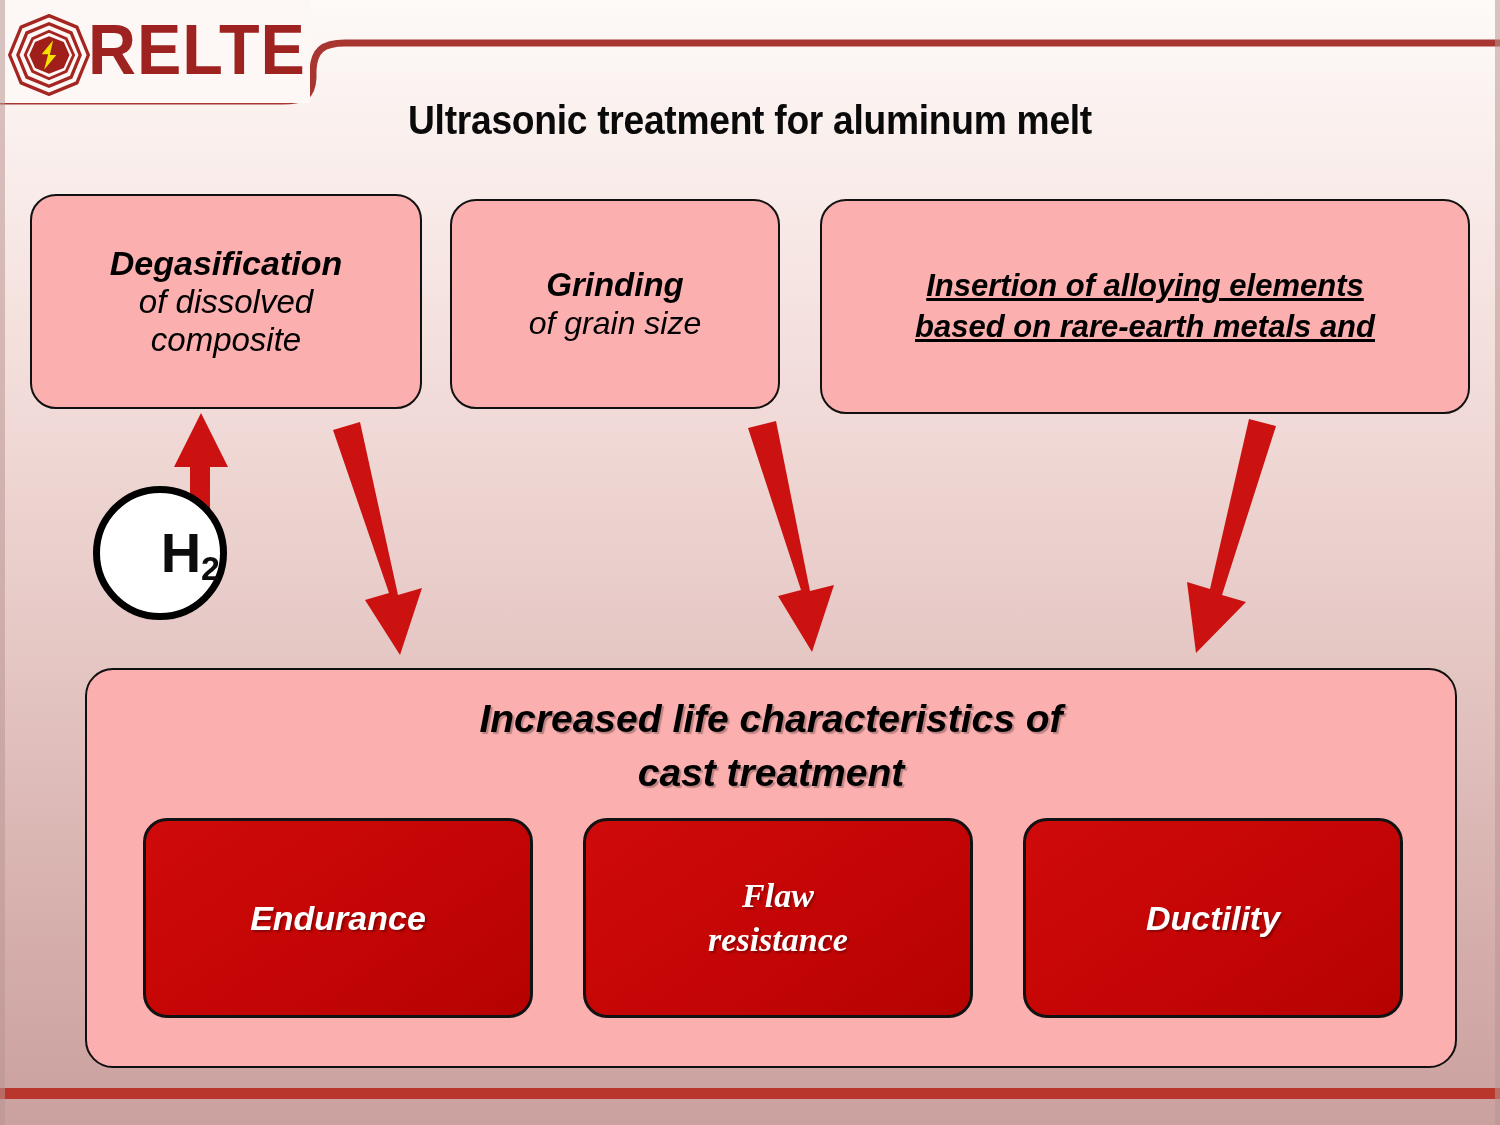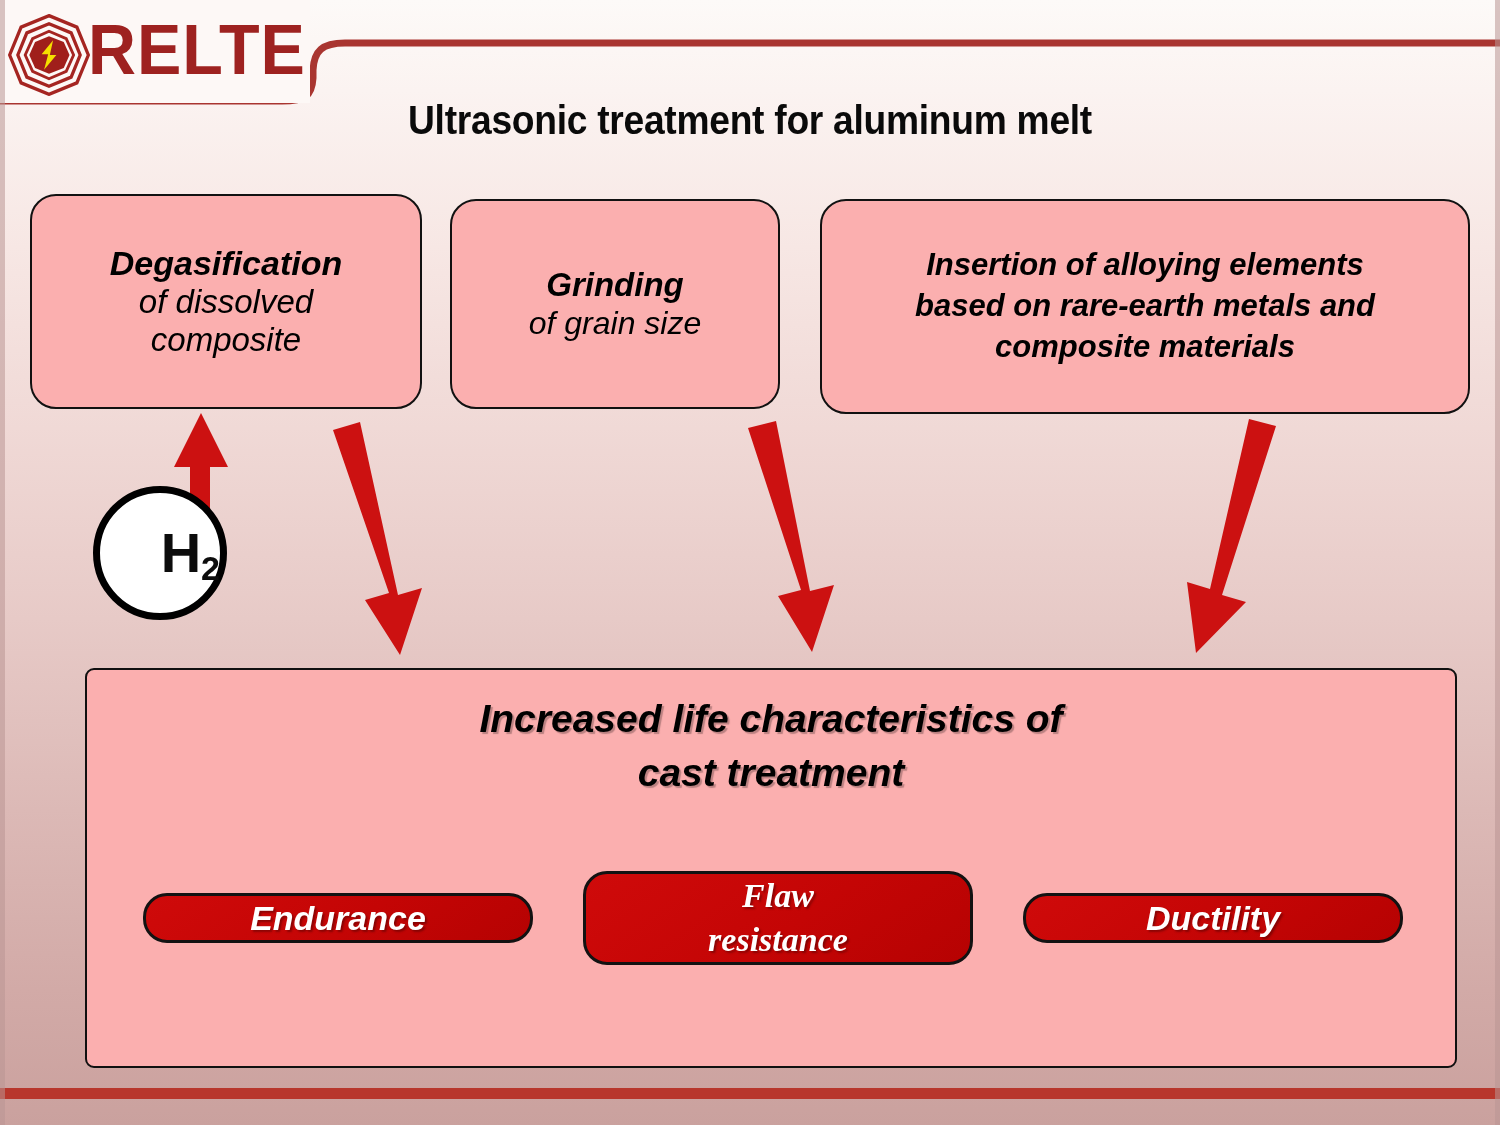--- a/index.html
+++ b/index.html
@@ -49,21 +49,21 @@
     background:#fbafaf;
     border:2px solid #111;
     border-radius:26px;
     display:flex; flex-direction:column;
     align-items:center; justify-content:center;
     text-align:center;
     color:#000;
   }
   #box-degasification { left:30px;  top:194px; width:392px; height:215px; }
   #box-grinding       { left:450px; top:199px; width:330px; height:210px; }
-  #box-insertion      { left:820px; top:199px; width:650px; height:215px; }
+  #box-insertion      { left:820px; top:199px; width:650px; height:215px;text-decoration:underline; }
 
   .bx-strong { font-size:34px; font-weight:bold; font-style:italic; line-height:1.16; }
   .bx-light  { font-size:33px; font-weight:normal; font-style:italic; line-height:1.16; }
   #box-insertion .bx-strong { font-size:31px; line-height:1.32; }
   #box-grinding .bx-strong { font-size:33px; }
   #box-grinding .bx-light  { font-size:32px; }
 
   
   #arrows { position:absolute; left:0; top:0; width:1500px; height:1125px;
             pointer-events:none; }
@@ -74,33 +74,33 @@
     background:#ffffff; border:7px solid #000; border-radius:50%;
     display:flex; align-items:center; justify-content:flex-end;
     z-index:4;
   }
   #h2-bubble .h2txt { font-size:56px; font-weight:bold; color:#0c0c0c; line-height:1; }
   #h2-bubble .h2txt sub { font-size:34px; vertical-align:baseline; position:relative; top:8px; }
 
   
   #box-outcome {
     position:absolute; left:85px; top:668px; width:1372px; height:400px;
-    background:#fbafaf; border:2px solid #101010; border-radius:9px;
+    background:#fbafaf; border:2px solid #101010; border-radius:28px;
     z-index:1;
   }
   #outcome-heading {
     position:absolute; left:0; top:22px; width:100%;
     text-align:center;
     font-size:39px; font-weight:bold; font-style:italic;
     color:#000; line-height:1.38;
     text-shadow:2px 2px 1px rgba(90,60,60,.40);
   }
   #outcome-row {
     position:absolute; left:56px; top:148px; width:1260px; height:200px;
-    display:flex; justify-content:space-between;align-items:center;
+    display:flex; justify-content:space-between;
   }
   .red-box {
     background:linear-gradient(145deg,#cf0a0a 0%,#c40505 55%,#b60202 100%);
     border:3px solid #121212; border-radius:24px;
     display:flex; align-items:center; justify-content:center;
     text-align:center;
     color:#ffffff;
     font-size:34px; font-weight:bold; font-style:italic;
     line-height:1.3;
     text-shadow:2px 2px 2px rgba(0,0,0,.30);
@@ -155,21 +155,20 @@
   </div>
 
   <div class="pink-box" id="box-grinding">
     <div class="bx-strong">Grinding</div>
     <div class="bx-light">of grain size</div>
   </div>
 
   <div class="pink-box" id="box-insertion">
     <div class="bx-strong">Insertion of alloying elements</div>
     <div class="bx-strong">based on rare-earth metals and</div>
-    <div class="bx-strong">composite materials</div>
   </div>
 
   <svg id="arrows" viewBox="0 0 1500 1125">
 
     <g>
       <polygon fill="#cc1111" points="201,413 228,467 210,467 210,560 190,560 190,467 174,467"></polygon>
     </g>
 
     <g>
       <polygon fill="#cc1111" points="333,430 360,422 398,595 422,588 400,655 365,600 389,593"></polygon>

